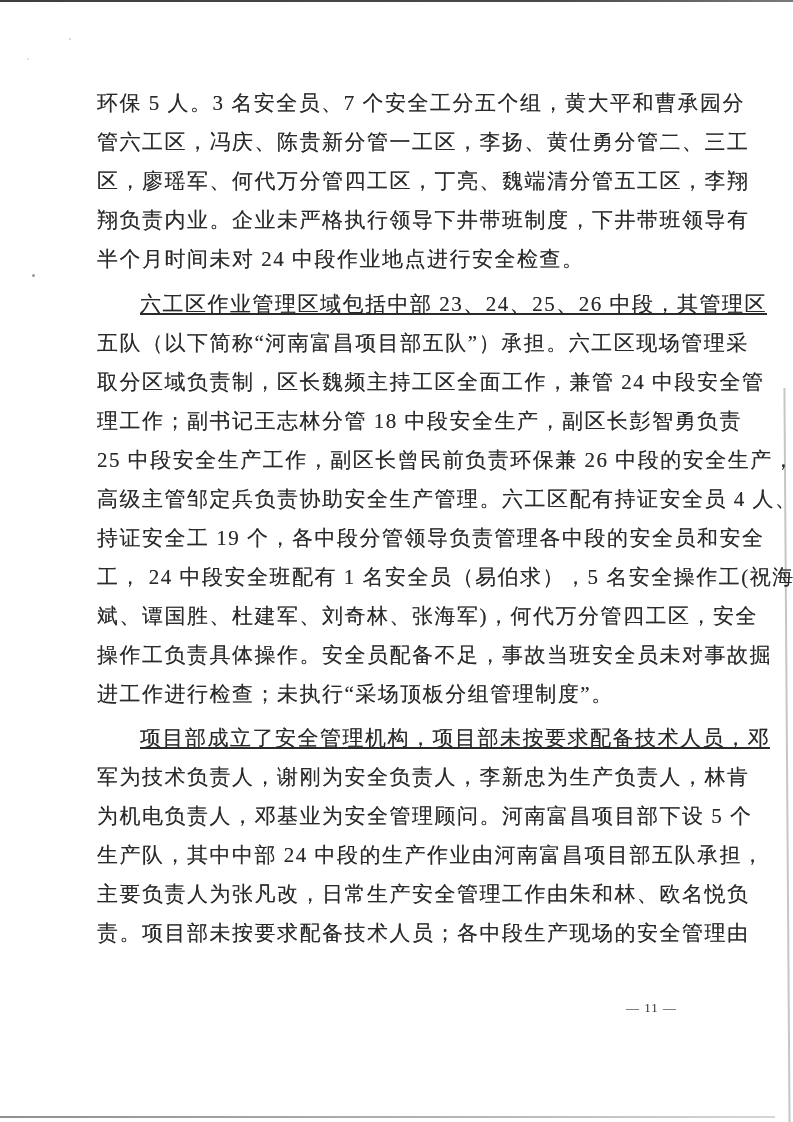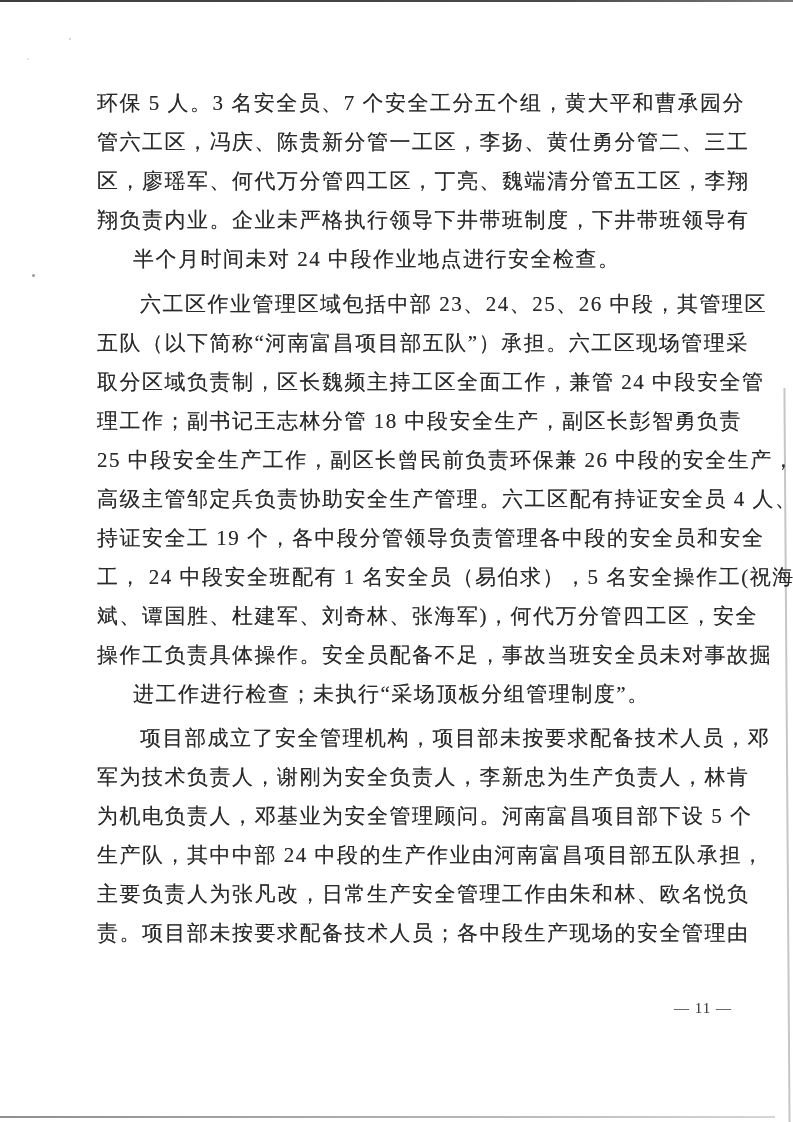--- a/index.html
+++ b/index.html
@@ -57,34 +57,34 @@
   }
   .para + .para { margin-top: 5.5px; }
   .line {
     height: 39px;
     line-height: 39px;
     white-space: nowrap;
     text-align: justify;
     text-align-last: justify;
     text-justify: inter-character;
   }
-  .line.flush-left { text-align-last: left; margin-left: 36px; }
-  .line.indent { text-indent: 43px; }
+  .line.flush-left { text-align-last: left; }
+  .line.indent { text-indent: 43px; text-decoration: underline; }
 
   .page-number {
     position: absolute;
-    left: 662px;
+    left: 626px;
     top: 998px;
     width: 70px;
     height: 20px;
     line-height: 20px;
-    font-size: 15px;
+    font-size: 13px;
     letter-spacing: 1px;
     color: #333333;
-    text-align: right;
+    text-align: left;
     white-space: nowrap;
   }
 </style>
 </head>
 <body>
 
 <div class="page">
   <div class="top-edge-line"></div>
   <div class="bottom-edge-line"></div>
   <div class="right-edge-line"></div>

